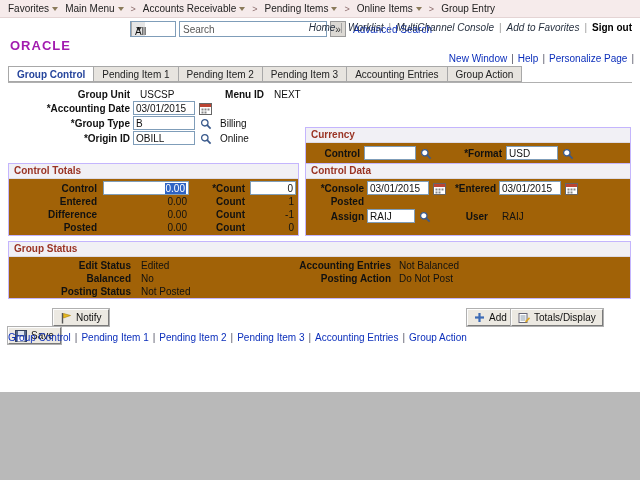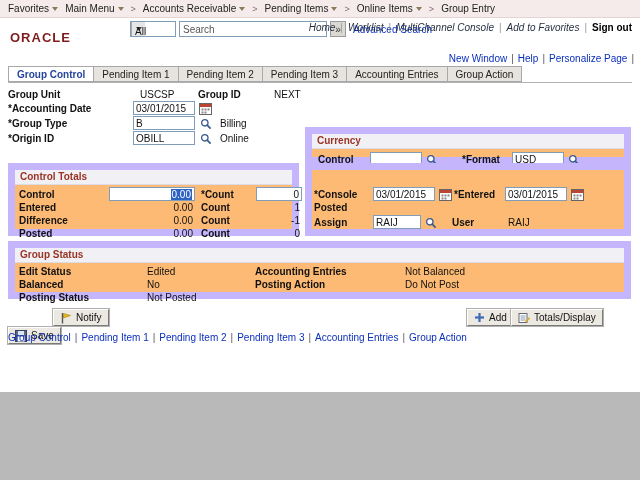--- a/index.html
+++ b/index.html
@@ -11,21 +11,21 @@
   .crumbbar{position:absolute;top:0;left:0;width:640px;height:18px;background:#f6ebeb;
     border-bottom:1px solid #e4d4d4;display:flex;align-items:center;gap:7px;
     padding-left:8px;box-sizing:border-box;font-size:10px;color:#222;}
   .crumb{display:flex;align-items:center;gap:3px;cursor:pointer;white-space:nowrap;}
   .caret{width:0;height:0;border-left:3px solid transparent;border-right:3px solid transparent;
     border-top:4px solid #8a7a5a;display:inline-block;}
   .crumbsep{color:#8a6a6a;font-size:9px;}
 
   
   .headbar{position:absolute;top:18px;left:0;width:640px;height:22px;background:#fff;}
-  .logo{position:absolute;left:10px;top:12px;color:#7f1d1d;font-weight:bold;font-size:13px;letter-spacing:1px;}
+  .logo{position:absolute;left:10px;top:20px;color:#a21caf;font-weight:bold;font-size:13px;letter-spacing:1px;}
   .scope{position:absolute;left:130px;top:3px;width:46px;height:16px;border:1px solid #7f9db9;background:#fff;
     font-size:10px;display:flex;align-items:stretch;cursor:pointer;box-sizing:border-box;}
   .scope .txt{flex:1;padding:4px 0 0 4px;}
   .scope .dd{width:13px;background:#e6e6e6;border-left:1px solid #aaa;display:flex;align-items:center;justify-content:center;}
   .ddtri{width:0;height:0;border-left:3px solid transparent;border-right:3px solid transparent;border-top:4px solid #444;}
   .searchbox{position:absolute;left:179px;top:3px;width:148px;height:16px;border:1px solid #7f9db9;
     font-size:10px;padding:0 3px;color:#555;box-sizing:border-box;font-family:inherit;}
   .gobtn{position:absolute;left:330px;top:3px;width:16px;height:16px;background:#dcd9d4;border:1px solid #9a9a9a;
     font-size:10px;text-align:center;color:#333;padding:0;cursor:pointer;font-family:inherit;line-height:13px;}
   .advsearch{position:absolute;left:353px;top:6px;font-size:10px;color:#0c2fbb;cursor:pointer;}
@@ -41,34 +41,34 @@
 
   
   .tabs{position:absolute;left:8px;top:66px;display:flex;height:16px;}
   .tab{font-size:10px;padding:2px 8px 1px;border:1px solid #a8a8a8;background:#e7e4df;color:#222;
     cursor:pointer;border-left-width:0;white-space:nowrap;}
   .tab:first-child{border-left-width:1px;}
   .tab.active{background:#ffffff;color:#26459c;font-weight:bold;}
   .tabline{position:absolute;left:8px;right:8px;top:82px;border-top:1px solid #b0b0b0;}
 
   
-  .blbl{position:absolute;font-size:10px;font-weight:bold;text-align:left;color:#111;white-space:nowrap;}
+  .blbl{position:absolute;font-size:10px;font-weight:bold;text-align:right;color:#111;white-space:nowrap;}
   .txt{position:absolute;font-size:10px;color:#111;white-space:nowrap;}
   .pinput{position:absolute;height:14px;border:1px solid #7f9db9;font-size:10px;padding:0 2px;
     box-sizing:border-box;font-family:inherit;color:#111;background:#fff;}
   .num{text-align:right;}
   .amtbox{position:absolute;height:14px;border:1px solid #7f9db9;font-size:10px;display:flex;align-items:center;
     justify-content:flex-end;padding:0 2px;box-sizing:border-box;background:#fff;}
   .selhl{background:#2e63c4;color:#fff;padding:0 1px;}
   .ramt{position:absolute;font-size:10px;color:#111;text-align:right;}
   .icobtn{position:absolute;width:15px;height:15px;padding:0;border:0;background:transparent;
     display:flex;align-items:center;justify-content:center;cursor:pointer;}
 
   
-  .gbox{position:absolute;border:7px solid #c4b5fd;background:#fdba74;box-sizing:border-box;}
+  .gbox{position:absolute;border:1px solid #c4b5fd;background:#a16207;box-sizing:border-box;}
   .ghead{position:absolute;left:0;top:0;right:0;height:14px;background:#f1f0f5;border-bottom:1px solid #dddbe6;
     color:#9a3324;font-weight:bold;font-size:10px;line-height:14px;padding-left:5px;}
 
   
   .btn{position:absolute;height:17px;display:inline-flex;align-items:center;gap:4px;font-size:10px;
     padding:0 6px;background:#ece9e2;border:1px solid;border-color:#fdfdfd #7a7a7a #7a7a7a #fdfdfd;
     outline:1px solid #b0b0b0;cursor:pointer;font-family:inherit;color:#111;white-space:nowrap;}
 
   
   .footlinks{position:absolute;left:8px;top:332px;font-size:10px;display:flex;gap:4px;}
@@ -149,21 +149,21 @@
       <div class="tab">Pending Item 1</div>
       <div class="tab">Pending Item 2</div>
       <div class="tab">Pending Item 3</div>
       <div class="tab">Accounting Entries</div>
       <div class="tab">Group Action</div>
     </div>
     <div class="tabline"></div>
 
     <span class="blbl" style="left:8px;top:89px;width:122px;">Group Unit</span>
     <span class="txt" style="left:140px;top:89px;">USCSP</span>
-    <span class="blbl" style="left:198px;top:89px;width:66px;">Group ID</span>
+    <span class="blbl" style="left:198px;top:89px;width:66px;">Menu ID</span>
     <span class="txt" style="left:274px;top:89px;">NEXT</span>
 
     <span class="blbl" style="left:8px;top:103px;width:122px;">*Accounting Date</span>
     <input class="pinput" style="left: 133px; top: 101px; width: 62px;" value="03/01/2015">
     <button class="icobtn" style="left:198px;top:101px;">
       <svg width="13" height="13" viewBox="0 0 13 13">
           <rect x="0.5" y="1.5" width="12" height="11" fill="#fff" stroke="#666"></rect>
           <rect x="1" y="2" width="11" height="3" fill="#bb4433"></rect>
           <rect x="2.5" y="6.5" width="2" height="2" fill="#888"></rect>
           <rect x="5.5" y="6.5" width="2" height="2" fill="#888"></rect>
@@ -233,20 +233,21 @@
       <span class="blbl" style="left:186px;top:45px;width:50px;">Count</span>
       <span class="ramt" style="left:241px;top:45px;width:44px;">-1</span>
 
       <span class="blbl" style="left:4px;top:58px;width:84px;">Posted</span>
       <span class="ramt" style="left:94px;top:58px;width:84px;">0.00</span>
       <span class="blbl" style="left:186px;top:58px;width:50px;">Count</span>
       <span class="ramt" style="left:241px;top:58px;width:44px;">0</span>
     </div>
 
     <div class="gbox" style="left:305px;top:163px;width:326px;height:73px;">
+      <div class="ghead">Control Data</div>
 
       <span class="blbl" style="left:2px;top:19px;width:56px;">*Console</span>
       <input class="pinput" style="left: 61px; top: 17px; width: 62px;" value="03/01/2015">
       <button class="icobtn" style="left:126px;top:17px;">
         <svg width="13" height="13" viewBox="0 0 13 13">
             <rect x="0.5" y="1.5" width="12" height="11" fill="#fff" stroke="#666"></rect>
             <rect x="1" y="2" width="11" height="3" fill="#bb4433"></rect>
             <rect x="2.5" y="6.5" width="2" height="2" fill="#888"></rect>
             <rect x="5.5" y="6.5" width="2" height="2" fill="#888"></rect>
             <rect x="8.5" y="6.5" width="2" height="2" fill="#888"></rect>

